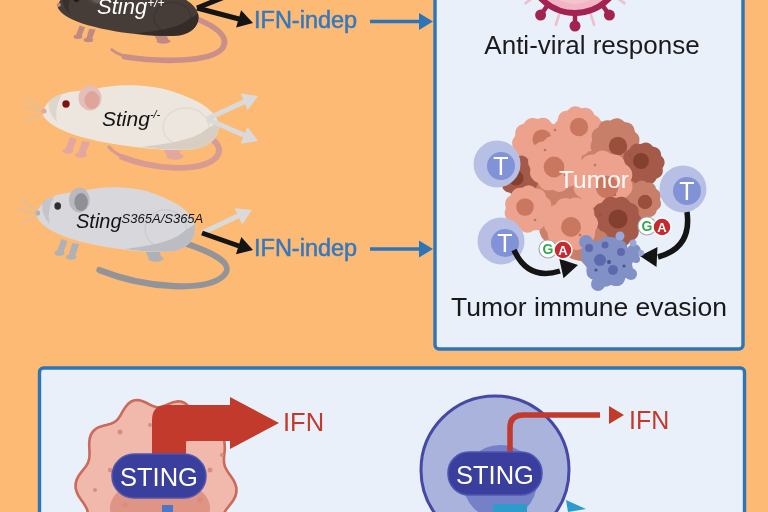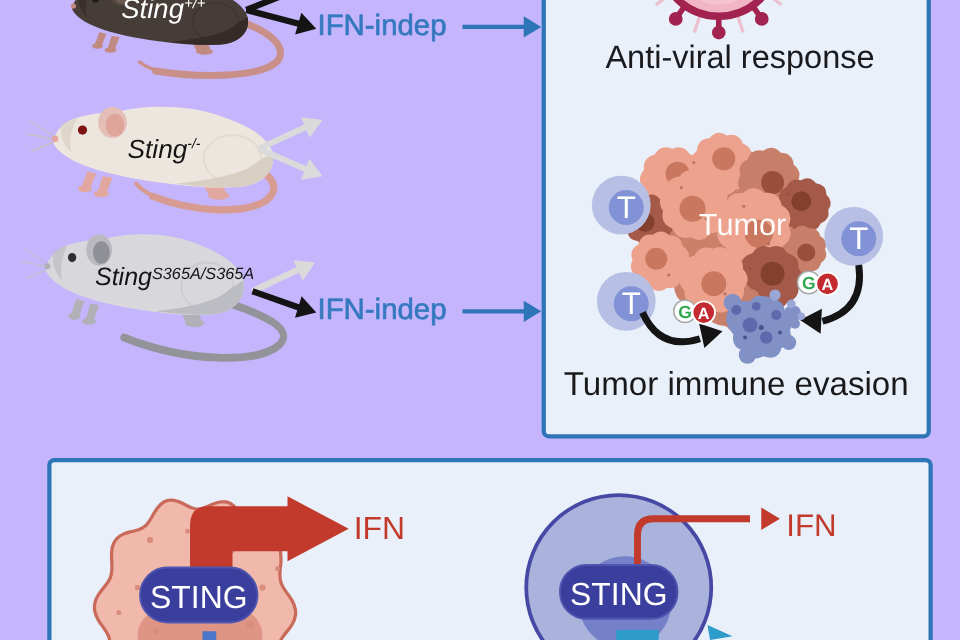--- a/index.html
+++ b/index.html
@@ -1,16 +1,16 @@
 <!DOCTYPE html>
 <html><head><meta charset="utf-8">
 <style>
 html,body{margin:0;padding:0;background:#fff;}
 *{font-family:"Liberation Sans",sans-serif;}
-#stage{position:relative;width:768px;height:512px;overflow:hidden;background:#c4b5fd;}
+#stage{position:relative;width:768px;height:512px;overflow:hidden;background:#fdba74;}
 </style></head>
 <body>
 <div id="stage">
 <svg width="768" height="512" viewBox="0 0 768 512">
 <rect x="435" y="-20" width="308" height="369" rx="4" fill="#E9F0F9" stroke="#2E75B8" stroke-width="3.4"></rect>
 <rect x="39.5" y="368" width="705" height="180" rx="4" fill="#E9F0F9" stroke="#2E75B8" stroke-width="3.4"></rect>
 <line x1="370" y1="21.5" x2="420" y2="21.5" stroke="#2E75B8" stroke-width="3.4"></line>
 <polygon points="433.0,21.5 419.0,30.0 419.0,13.0" fill="#2E75B8"></polygon>
 <line x1="370" y1="249" x2="420" y2="249" stroke="#2E75B8" stroke-width="3.4"></line>
 <polygon points="433.0,249.0 419.0,257.5 419.0,240.5" fill="#2E75B8"></polygon>

